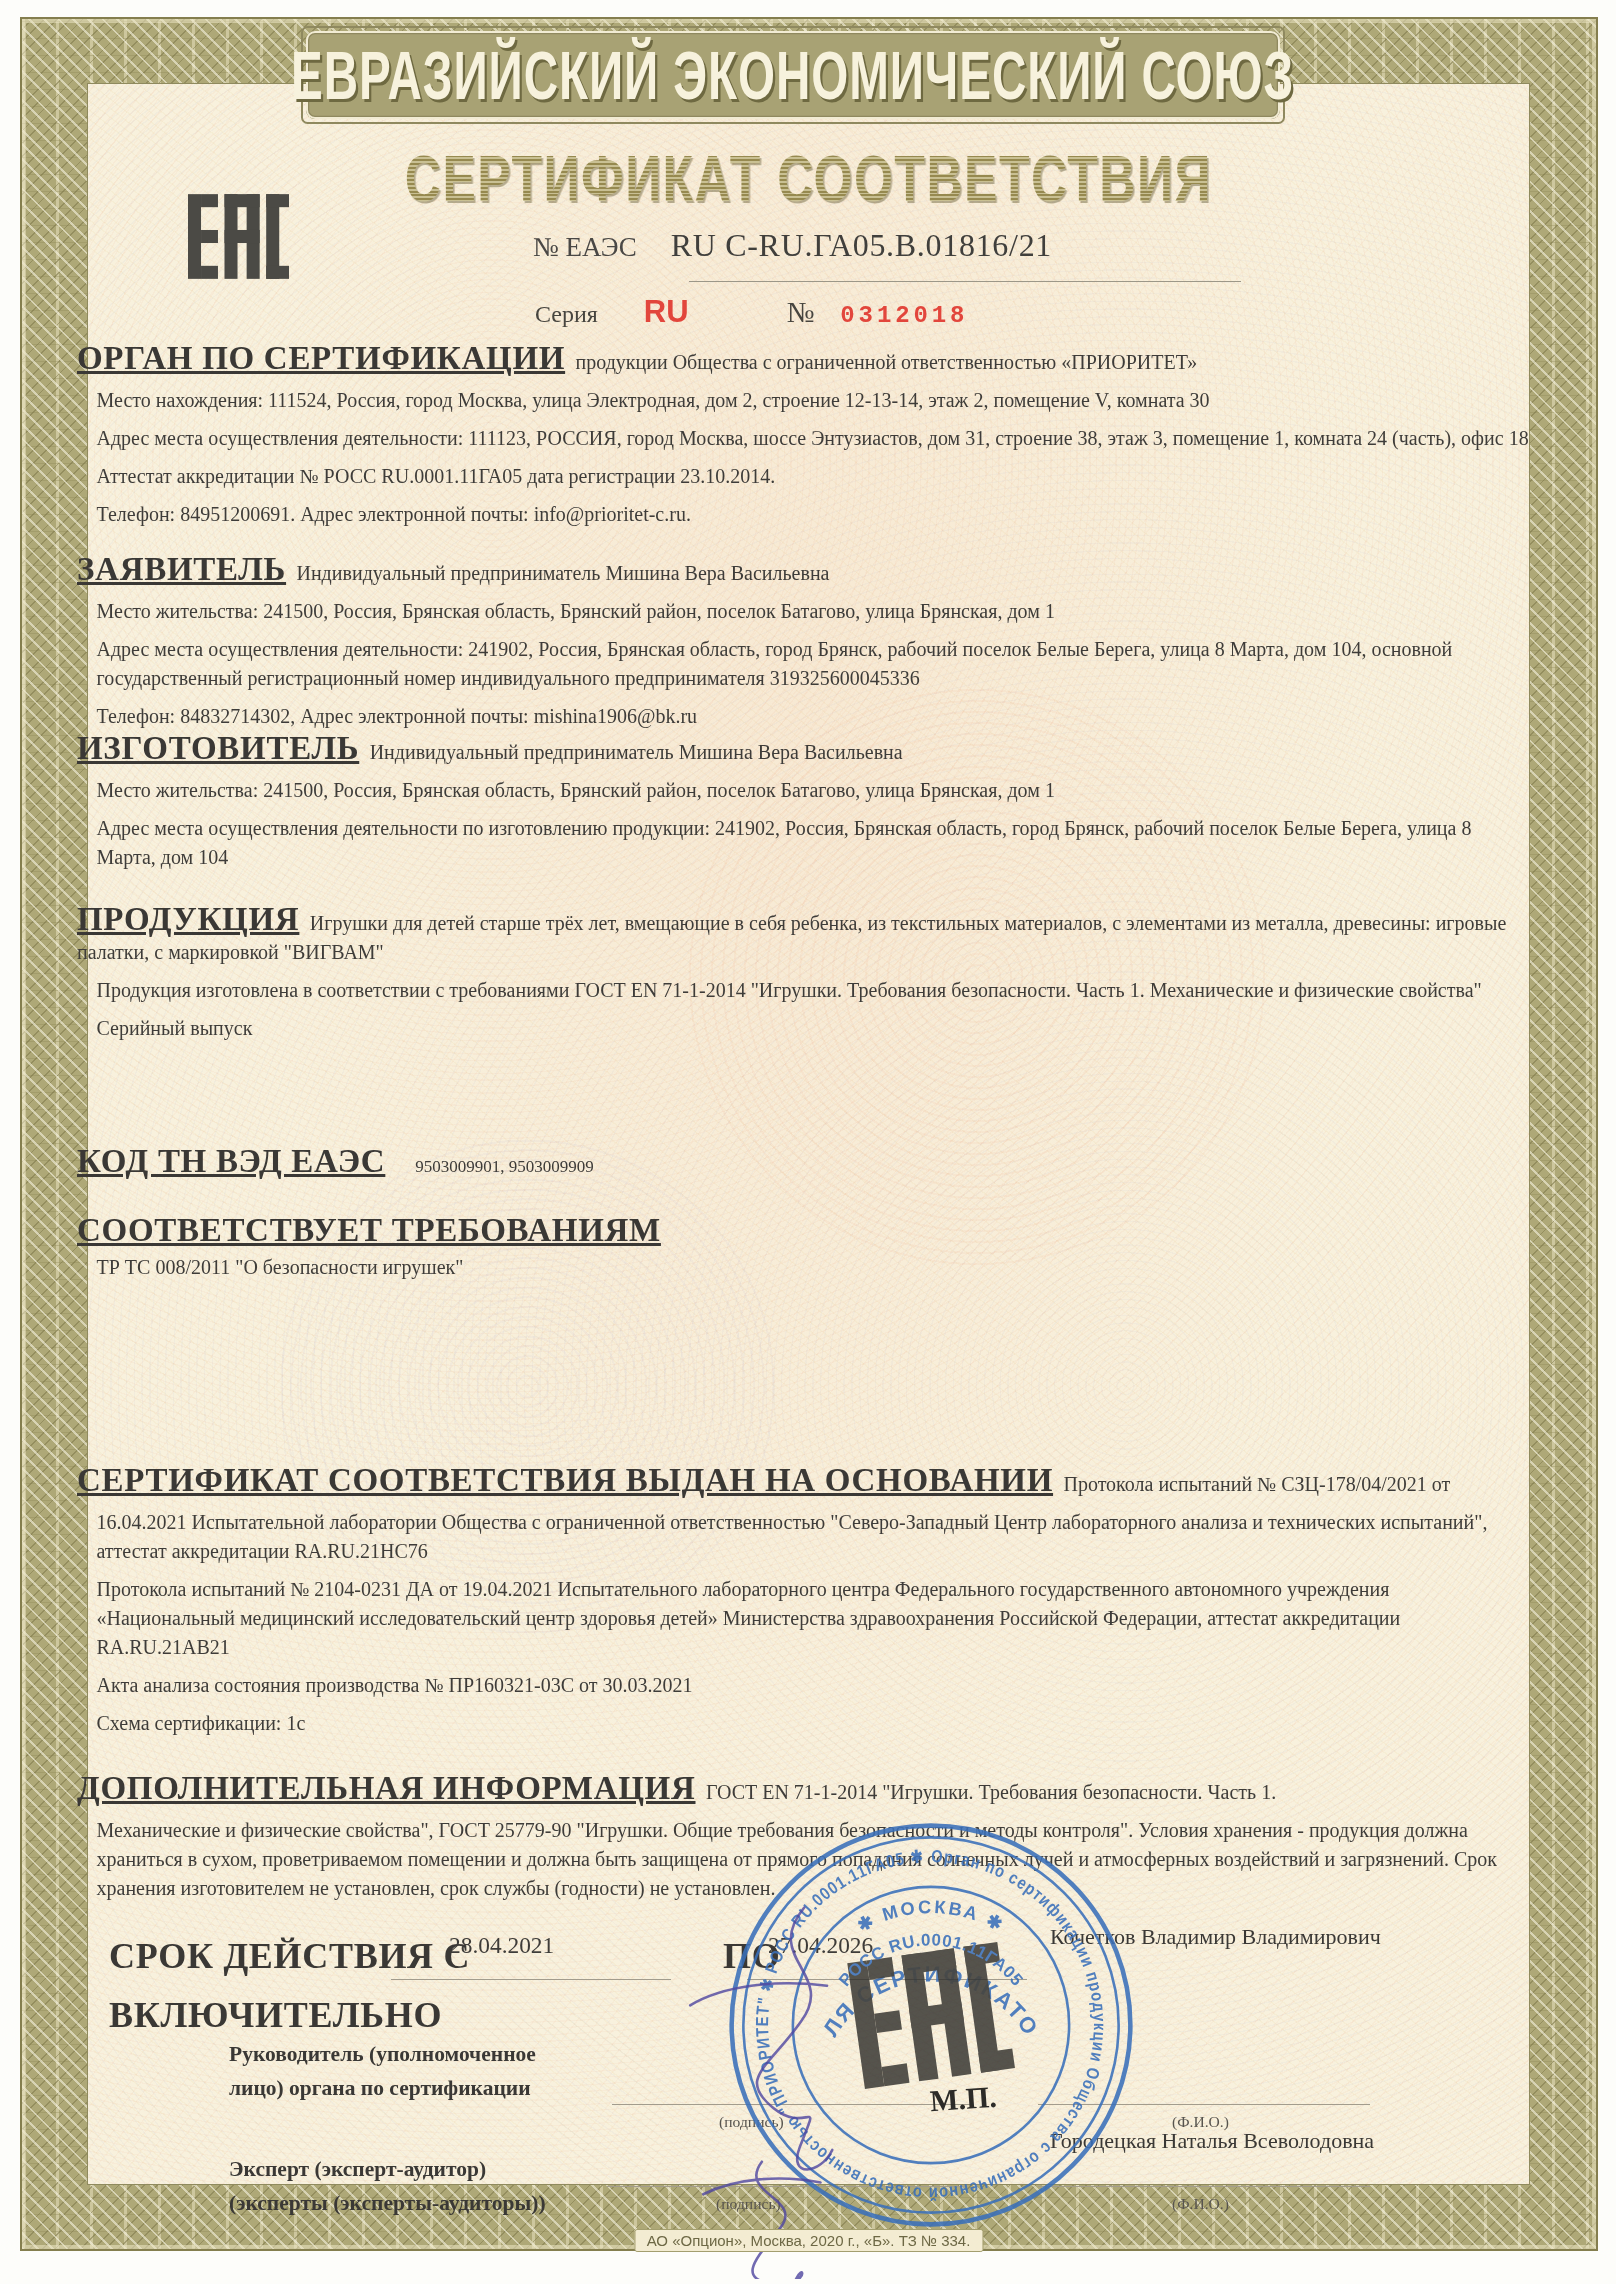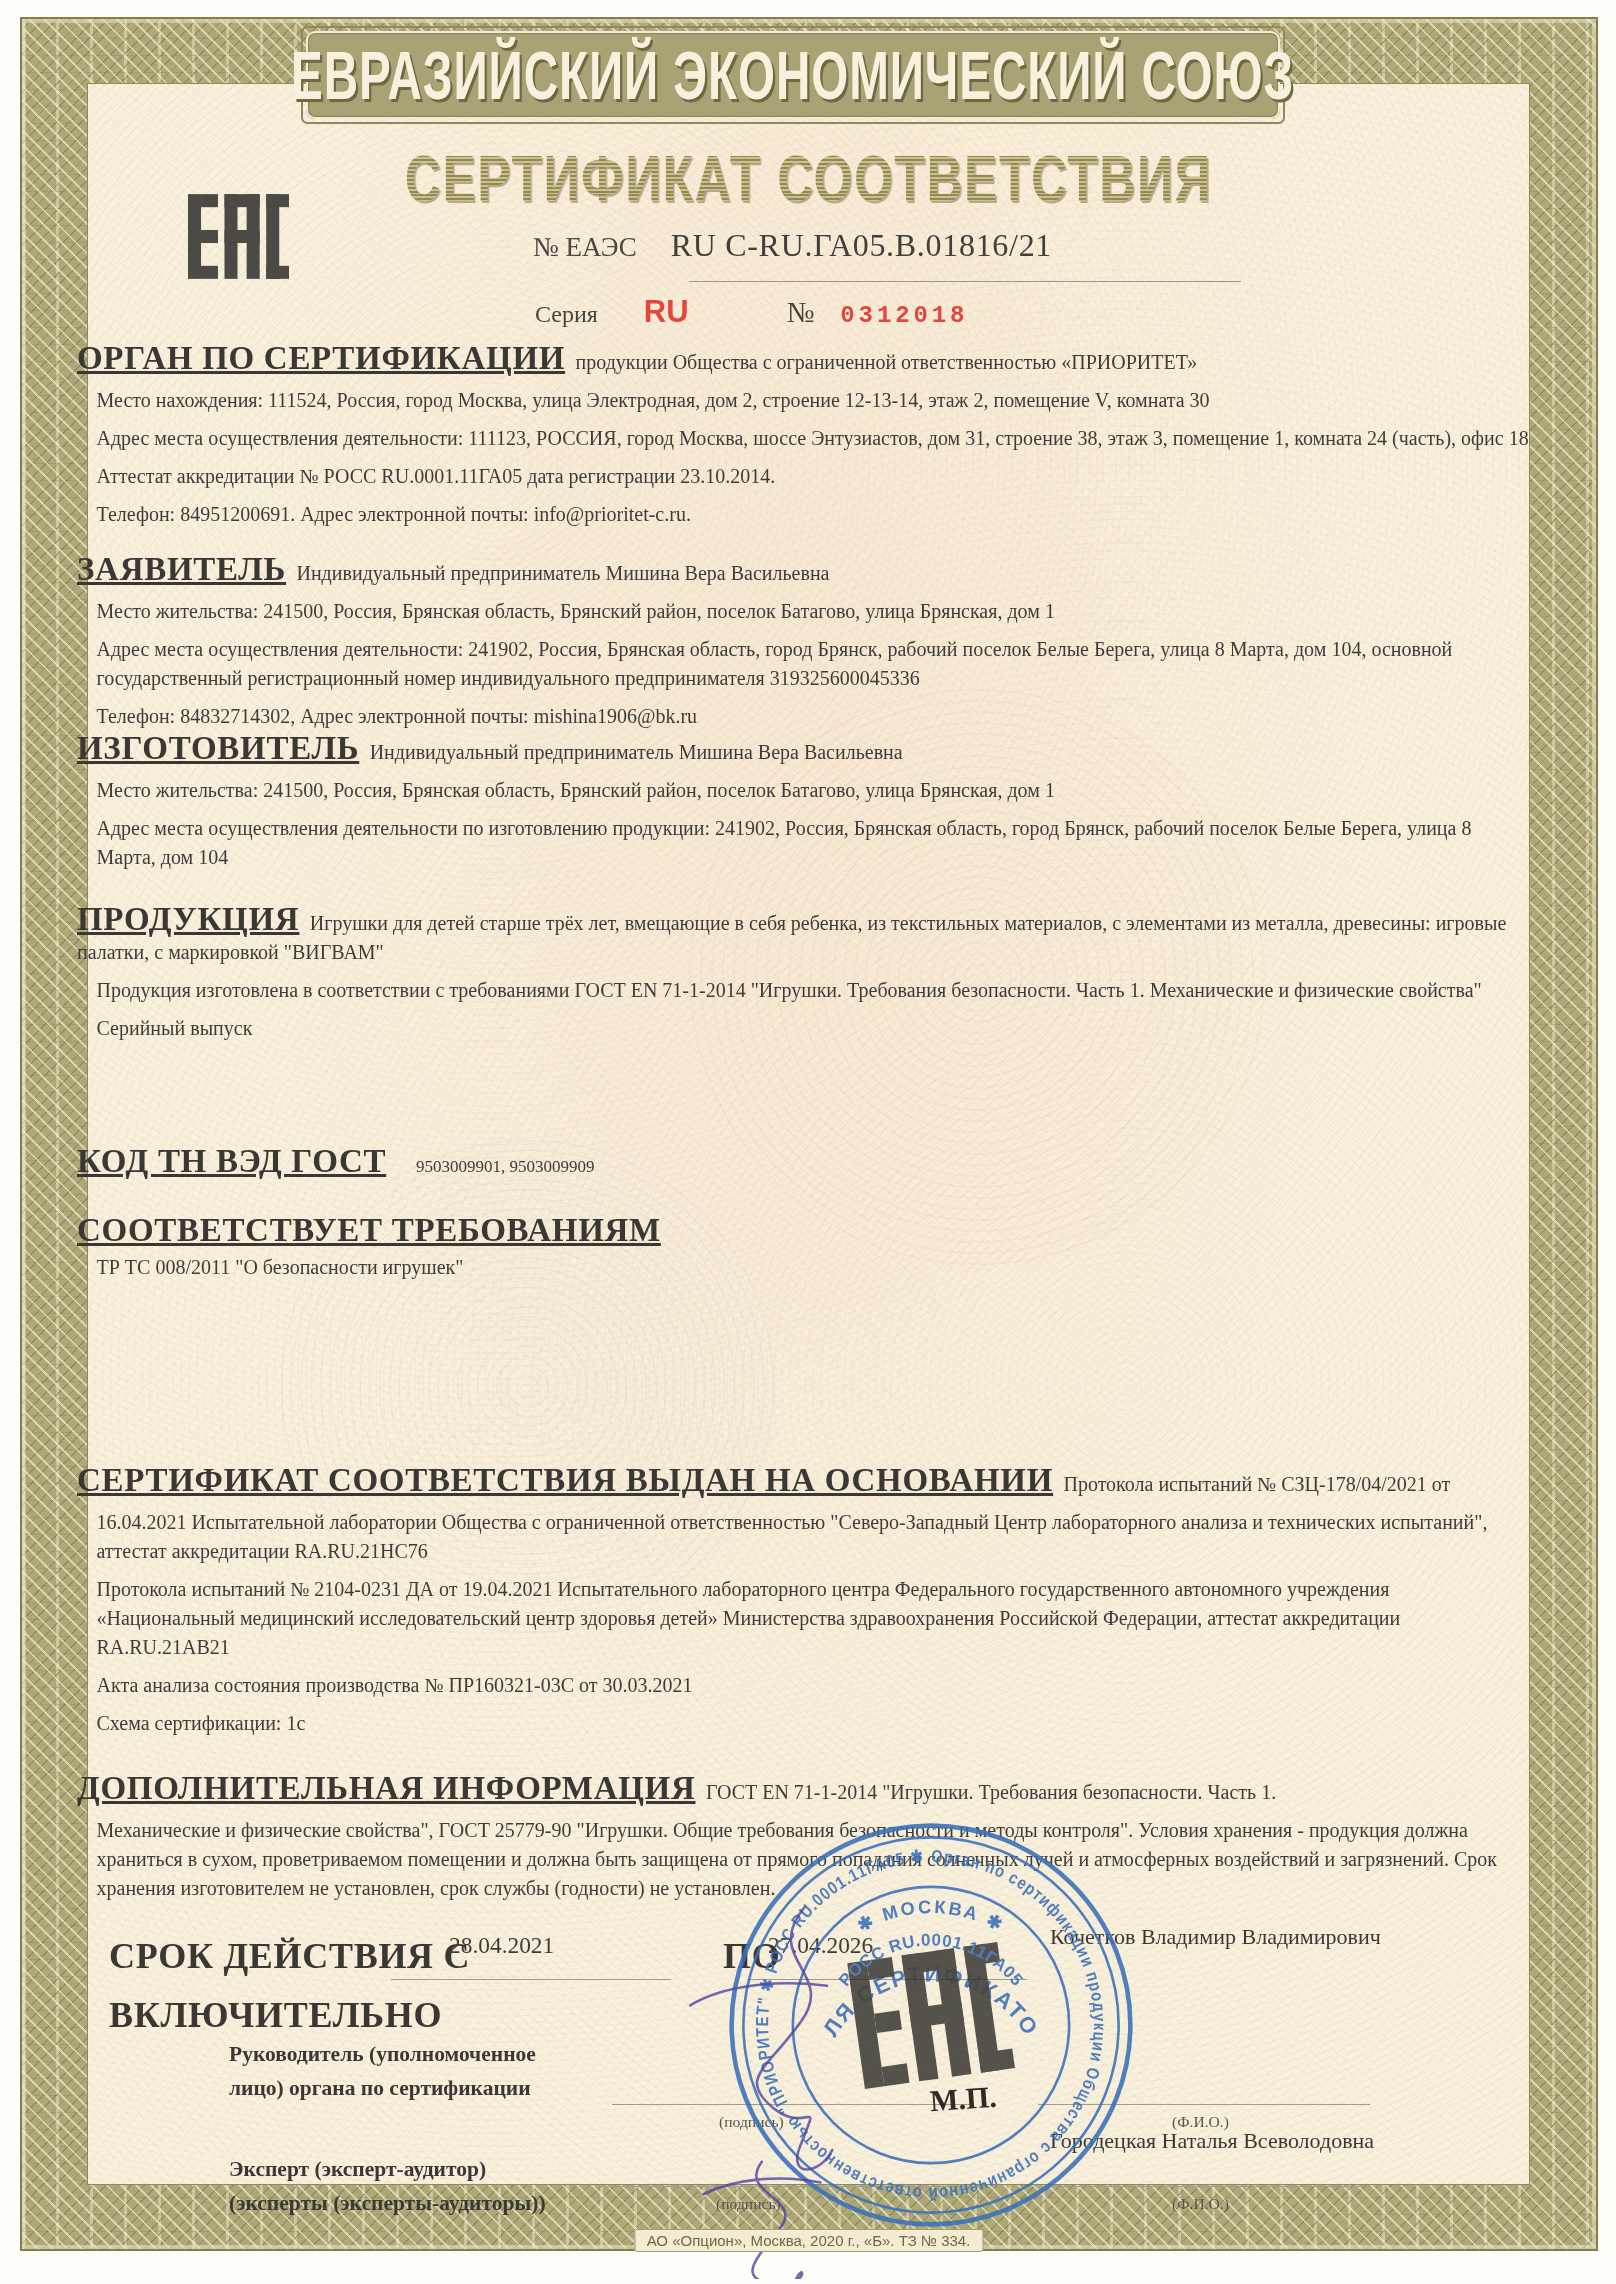--- a/index.html
+++ b/index.html
@@ -161,21 +161,21 @@
     <p class="body">Адрес места осуществления деятельности по изготовлению продукции: 241902, Россия, Брянская область, город Брянск, рабочий поселок Белые Берега, улица 8 Марта, дом 104</p>
   </section>
 
   <section class="sec" style="top:905px">
     <p class="lead"><span class="shdr">ПРОДУКЦИЯ</span><span>Игрушки для детей старше трёх лет, вмещающие в себя ребенка, из текстильных материалов, с элементами из металла, древесины: игровые палатки, с маркировкой "ВИГВАМ"</span></p>
     <p class="body">Продукция изготовлена в соответствии с требованиями ГОСТ EN 71-1-2014 "Игрушки. Требования безопасности. Часть 1. Механические и физические свойства"</p>
     <p class="body">Серийный выпуск</p>
   </section>
 
   <section class="sec" style="top:1147px">
-    <p class="lead"><span class="shdr">КОД ТН ВЭД ГОСТ</span><span class="kod-value">9503009901, 9503009909</span></p>
+    <p class="lead"><span class="shdr">КОД ТН ВЭД ЕАЭС</span><span class="kod-value">9503009901, 9503009909</span></p>
   </section>
 
   <section class="sec" style="top:1216px">
     <p class="lead"><span class="shdr">СООТВЕТСТВУЕТ ТРЕБОВАНИЯМ</span></p>
     <p class="body" style="margin-top:3.9px !important">ТР ТС 008/2011 "О безопасности игрушек"</p>
   </section>
 
   <section class="sec" style="top:1466px">
     <p class="lead"><span class="shdr">СЕРТИФИКАТ СООТВЕТСТВИЯ  ВЫДАН НА ОСНОВАНИИ</span><span>Протокола испытаний № СЗЦ-178/04/2021 от</span></p>
     <p class="body">16.04.2021 Испытательной лаборатории Общества с ограниченной ответственностью "Северо-Западный Центр лабораторного анализа и технических испытаний", аттестат аккредитации RA.RU.21НС76</p>

